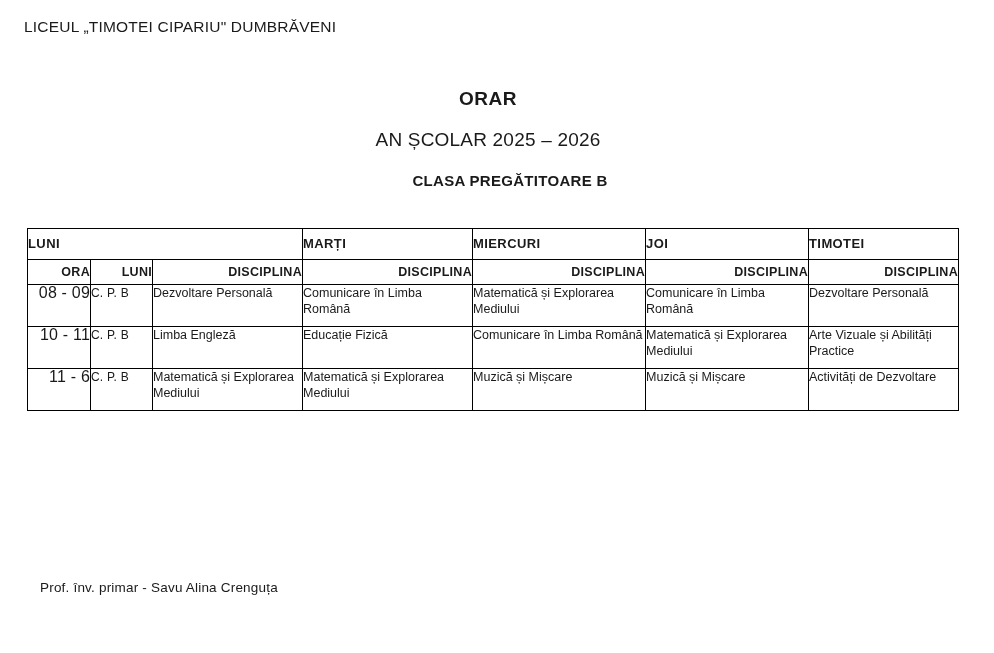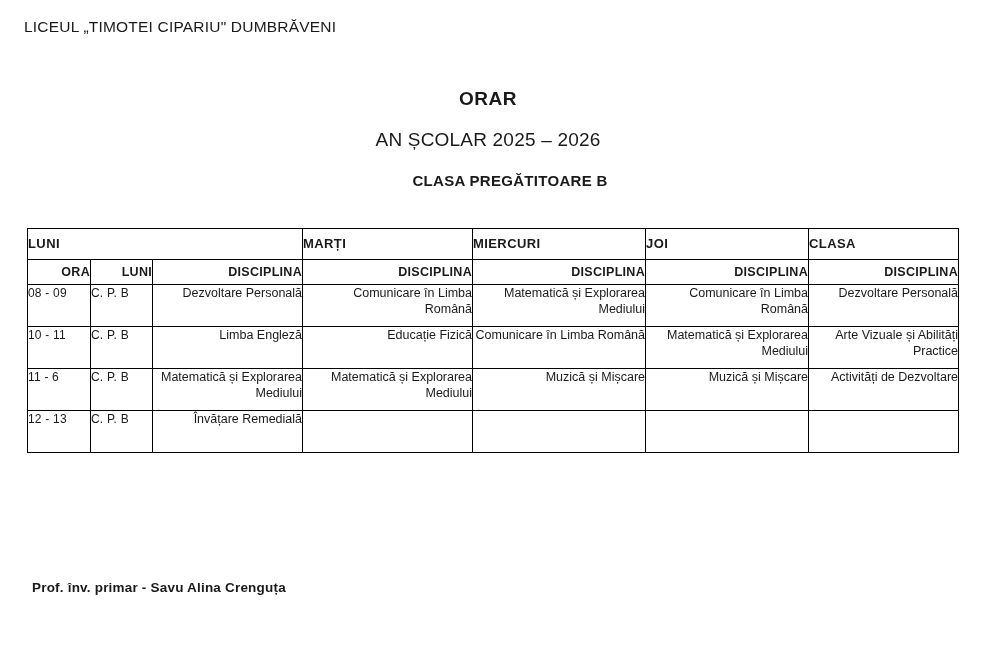--- a/index.html
+++ b/index.html
@@ -106,46 +106,45 @@
   }
 
   
   .cell {
     height: 41px;
     font-size: 12.5px;
     line-height: 16px;
     padding: 5px 6px 0 6px;
   }
   .cell-hour {
-    font-size: 12px;
-    text-align: left;
+    font-size: 16px;
+    text-align: right;
     padding-left: 7px;
     padding-top: 4px;
     letter-spacing: 0.2px;
   }
   .cell-class {
     font-size: 12px;
     text-align: left;
     padding-left: 8px;
     padding-top: 5px;
     letter-spacing: 0.2px;
     margin-left: 38px;
   }
   .cell-subject {
-    text-align: right;
+    text-align: left;
   }
 
   .footer-note {
     position: absolute;
-    left: 32px;
+    left: 40px;
     top: 580px;
     font-size: 13.5px;
     letter-spacing: 0.2px;
     white-space: nowrap;
-    font-weight: bold;
   }
 </style>
 </head>
 <body>
 
 <div class="school-name">LICEUL „TIMOTEI CIPARIU" DUMBRĂVENI</div>
 
 <div class="title-block">
   <p class="doc-title">ORAR</p>
   <p class="school-year">AN ȘCOLAR 2025 – 2026</p>
@@ -162,21 +161,21 @@
       <col class="c-miercuri">
       <col class="c-joi">
       <col class="c-vineri">
     </colgroup>
     <thead>
       <tr>
         <th class="day-head blank" colspan="3">LUNI</th>
         <th class="day-head">MARȚI</th>
         <th class="day-head">MIERCURI</th>
         <th class="day-head">JOI</th>
-        <th class="day-head">CLASA</th>
+        <th class="day-head">TIMOTEI</th>
       </tr>
       <tr>
         <th class="sub-head">ORA</th>
         <th class="sub-head">LUNI</th>
         <th class="sub-head">DISCIPLINA</th>
         <th class="sub-head">DISCIPLINA</th>
         <th class="sub-head">DISCIPLINA</th>
         <th class="sub-head">DISCIPLINA</th>
         <th class="sub-head">DISCIPLINA</th>
       </tr>
@@ -202,26 +201,17 @@
       </tr>
       <tr>
         <td class="cell cell-hour">11 - 6</td>
         <td class="cell cell-class">C. P. B</td>
         <td class="cell cell-subject">Matematică și Explorarea Mediului</td>
         <td class="cell cell-subject">Matematică și Explorarea Mediului</td>
         <td class="cell cell-subject">Muzică și Mișcare</td>
         <td class="cell cell-subject">Muzică și Mișcare</td>
         <td class="cell cell-subject">Activități de Dezvoltare</td>
       </tr>
-      <tr>
-        <td class="cell cell-hour">12 - 13</td>
-        <td class="cell cell-class">C. P. B</td>
-        <td class="cell cell-subject">Învățare Remedială</td>
-        <td class="cell cell-subject"></td>
-        <td class="cell cell-subject"></td>
-        <td class="cell cell-subject"></td>
-        <td class="cell cell-subject"></td>
-      </tr>
     </tbody>
   </table>
 </div>
 
 <div class="footer-note">Prof. înv. primar  - Savu Alina Crenguța</div>
 
 </body></html>

